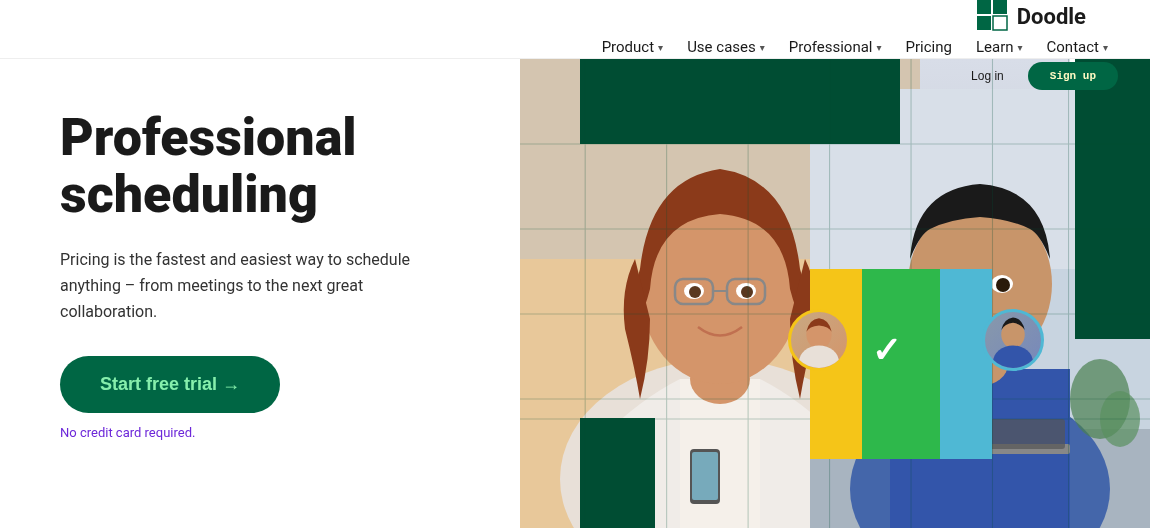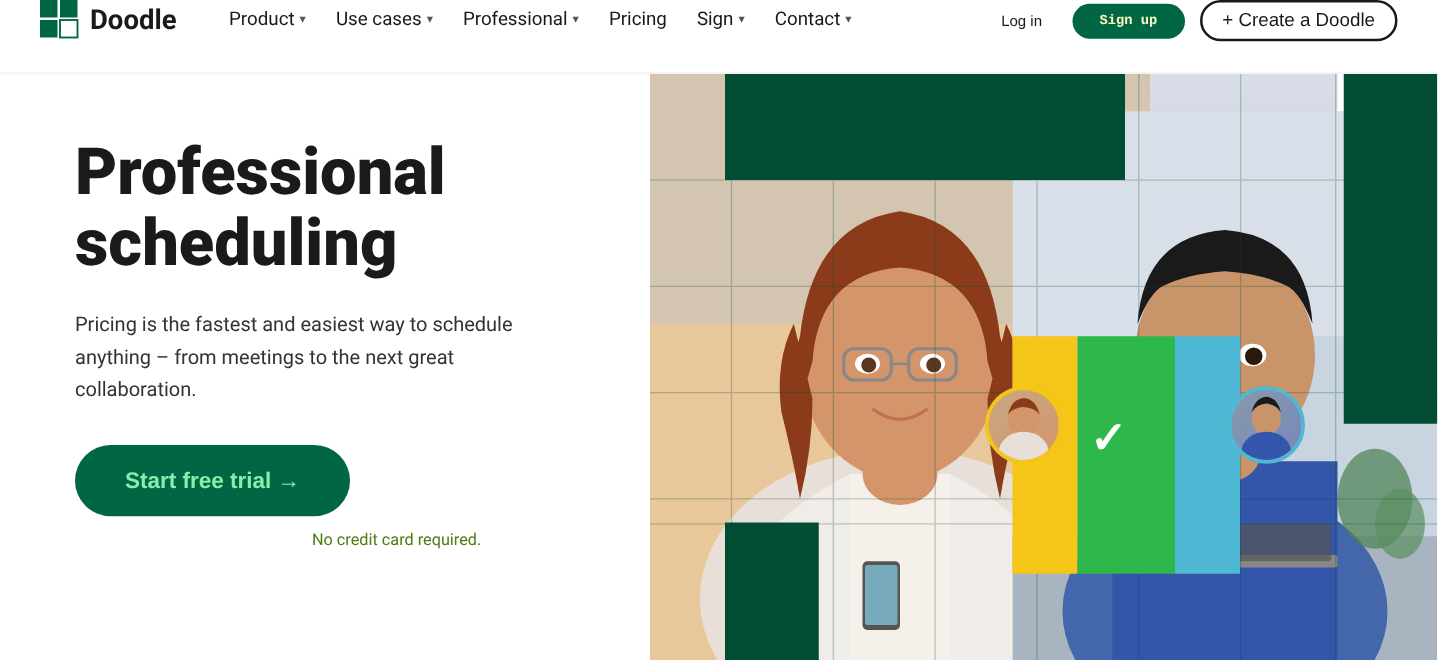--- a/index.html
+++ b/index.html
@@ -7,27 +7,28 @@
       font-family: -apple-system, BlinkMacSystemFont, 'Segoe UI', Roboto, sans-serif;
       background: #fff;
       width: 1150px;
       height: 529px;
       overflow: hidden;
     }
 
     
     nav {
       display: flex;
-      align-items: flex-start;
+      align-items: flex-end;
       padding: 0 32px;
       height: 59px;
       border-bottom: 1px solid #eee;
       background: #fff;
       position: relative;
       z-index: 10;
+      flex-direction: column;
     }
     .logo {
       display: flex;
       align-items: center;
       gap: 8px;
       margin-right: 32px;
       flex-shrink: 0;
     }
     .logo-icon {
       width: 32px;
@@ -138,22 +139,22 @@
       border-radius: 32px;
       padding: 18px 40px;
       font-size: 18px;
       font-weight: 600;
       cursor: pointer;
       width: fit-content;
       margin-bottom: 12px;
     }
     .no-cc {
       font-size: 13px;
-      color: #4d7c0f;
-      text-align: right;
+      color: #6d28d9;
+      text-align: left;
       width: 325px;
     }
 
     
     .right-panel {
       flex: 1;
       position: relative;
       overflow: hidden;
     }
 
@@ -202,32 +203,31 @@
       <span class="chevron">▾</span>
     </div>
     <div class="nav-item">
       <span>Professional</span>
       <span class="chevron">▾</span>
     </div>
     <div class="nav-item">
       <span>Pricing</span>
     </div>
     <div class="nav-item">
-      <span>Sign</span>
+      <span>Learn</span>
       <span class="chevron">▾</span>
     </div>
     <div class="nav-item">
       <span>Contact</span>
       <span class="chevron">▾</span>
     </div>
   </div>
   <div class="nav-right">
     <button class="btn-login">Log in</button>
     <button class="btn-signup">Sign up</button>
-    <button class="btn-create">+ Create a Doodle</button>
   </div>
 </nav>
 
 <div class="main">
 
   <div class="left-panel">
     <h1 class="hero-title">
       <span>Professional</span><br>
       <span>scheduling</span><br>
     </h1>

